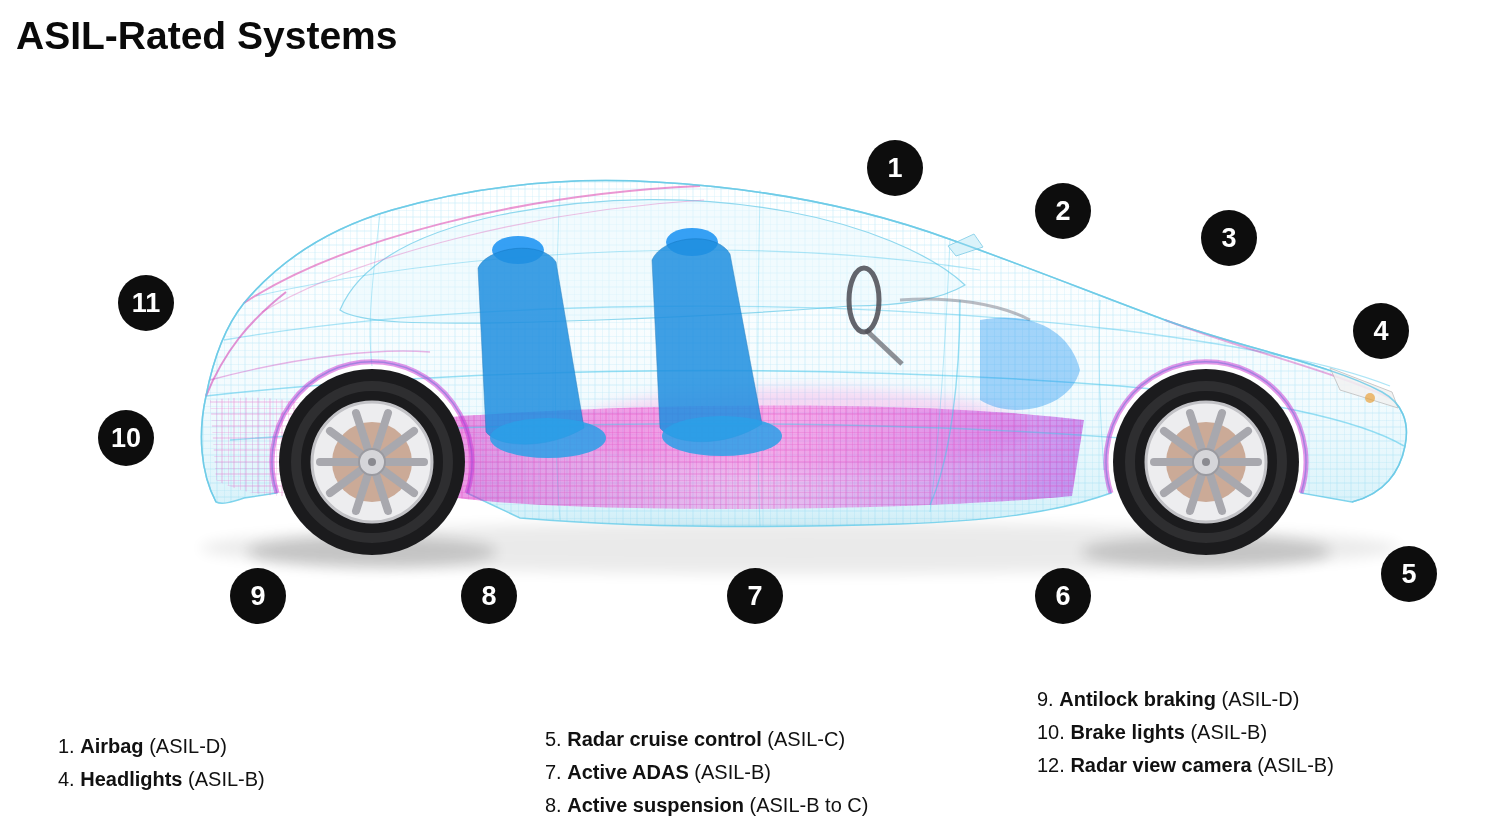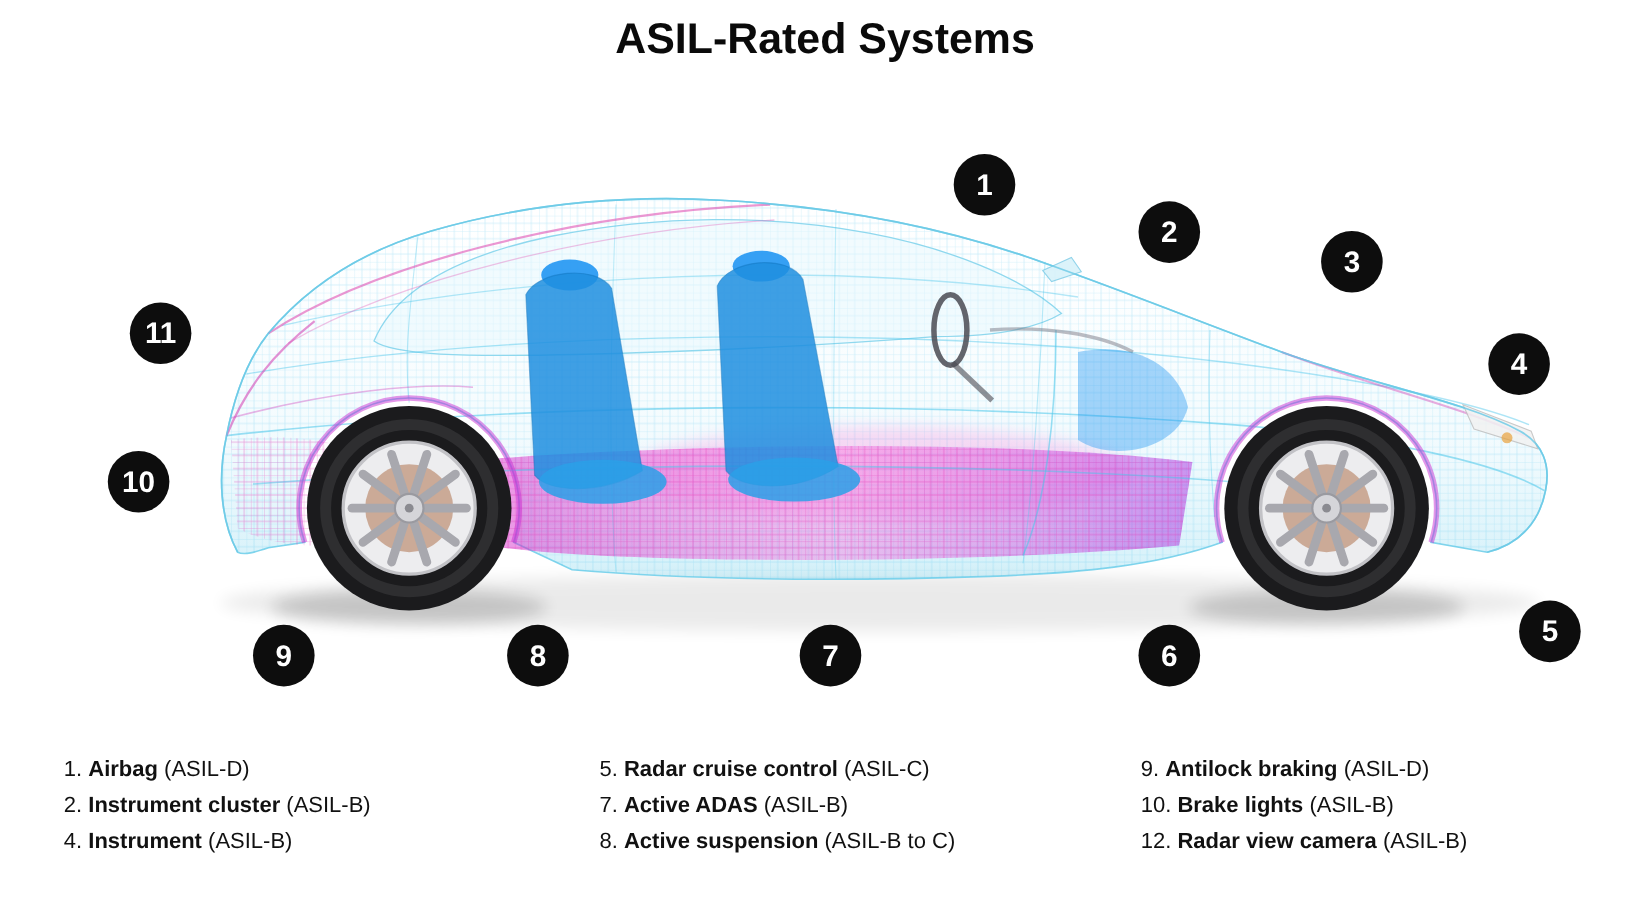--- a/index.html
+++ b/index.html
@@ -6,32 +6,32 @@
   html, body { background: #ffffff; }
   body {
     width: 1500px; height: 834px;
     position: relative; overflow: hidden;
     font-family: "Liberation Sans", "DejaVu Sans", sans-serif;
     color: #111;
   }
   .stage { position: absolute; inset: 0; }
   .title {
     position: absolute; top: 14px; left: 0; width: 100%;
-    text-align: center; font-size: 39px; font-weight: 700; color: #0a0a0a;
+    font-size: 39px; font-weight: 700; color: #0a0a0a; padding-left: 16px;
   }
   .car-svg { position: absolute; left: 0; top: 0; width: 1500px; height: 834px; z-index: 1; }
   .marker {
     position: absolute; width: 56px; height: 56px; border-radius: 50%;
     background: #0d0d0d; color: #fff;
     display: flex; align-items: center; justify-content: center;
     font-size: 27px; font-weight: 700; z-index: 5;
   }
   .legend-col { position: absolute; top: 688px; z-index: 4; }
-  .legend-col-1 { left: 58px; }
-  .legend-col-2 { left: 545px; }
+  .legend-col-1 { left: 58px; margin-top: 47px; }
+  .legend-col-2 { left: 545px; margin-top: 40px; }
   .legend-col-3 { left: 1037px; }
   .legend-item { font-size: 20px; line-height: 22px; margin-bottom: 11px; white-space: nowrap; }
   .li-num { font-weight: 400; }
   .li-name { font-weight: 600; }
   .li-rating { font-weight: 400; }
 </style>
 </head>
 <body>
 
 <div class="stage">
@@ -160,27 +160,22 @@
   <div class="marker" style="left:98px;   top:410px">10</div>
   <div class="marker" style="left:118px;  top:275px">11</div>
 
   <div class="legend-col legend-col-1">
     <div class="legend-item">
       <span class="li-num">1.</span>
       <span class="li-name">Airbag</span>
       <span class="li-rating">(ASIL-D)</span>
     </div>
     <div class="legend-item">
-      <span class="li-num">2.</span>
-      <span class="li-name">Instrument cluster</span>
-      <span class="li-rating">(ASIL-B)</span>
-    </div>
-    <div class="legend-item">
       <span class="li-num">4.</span>
-      <span class="li-name">Instrument</span>
+      <span class="li-name">Headlights</span>
       <span class="li-rating">(ASIL-B)</span>
     </div>
   </div>
 
   <div class="legend-col legend-col-2">
     <div class="legend-item">
       <span class="li-num">5.</span>
       <span class="li-name">Radar cruise control</span>
       <span class="li-rating">(ASIL-C)</span>
     </div>

